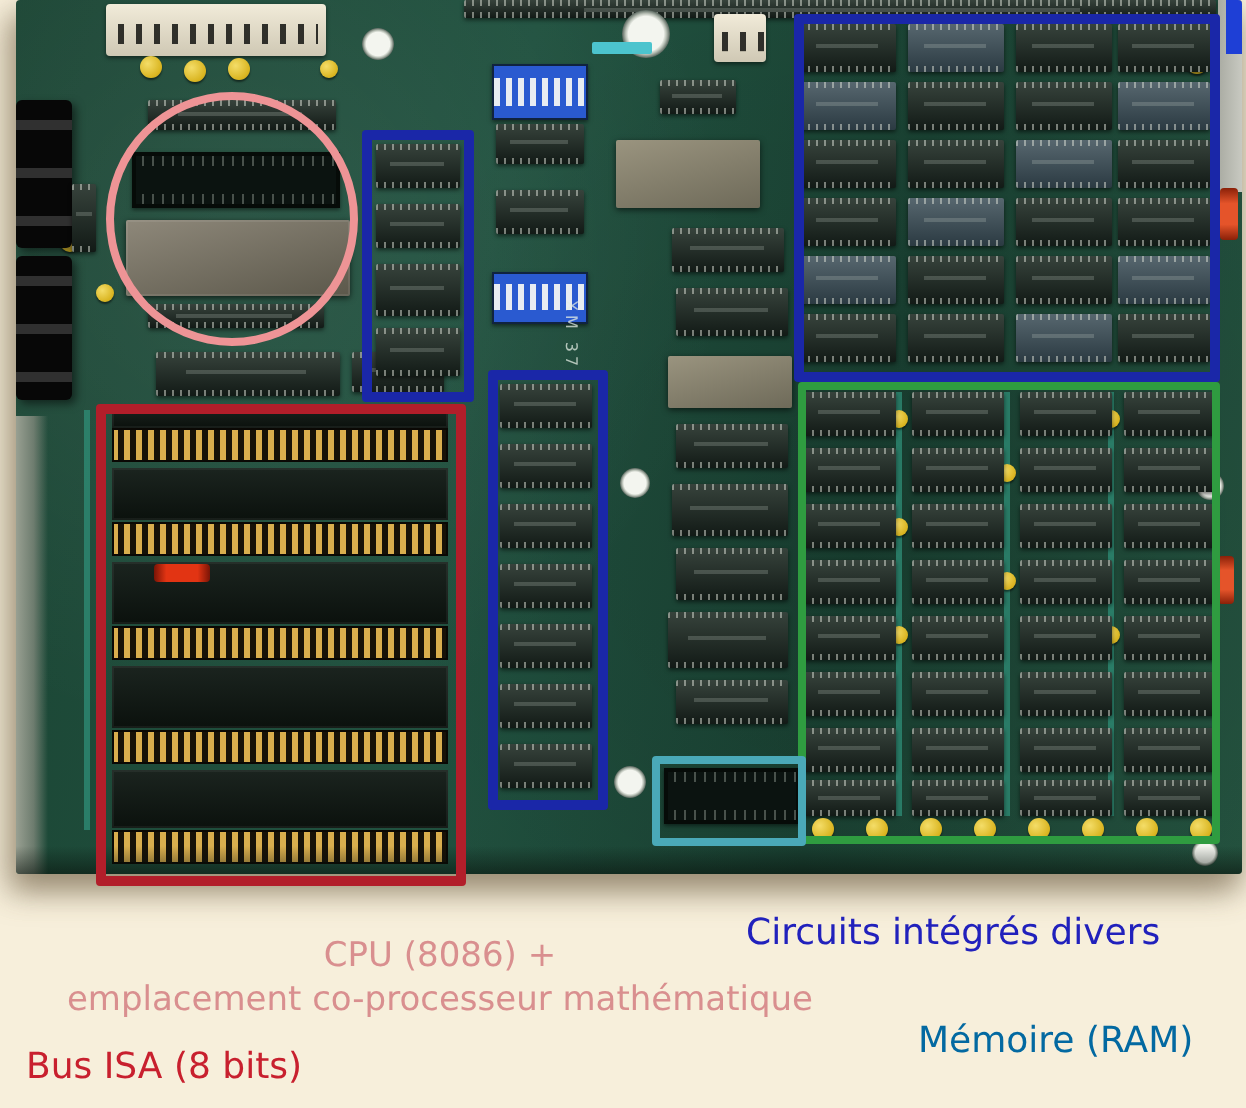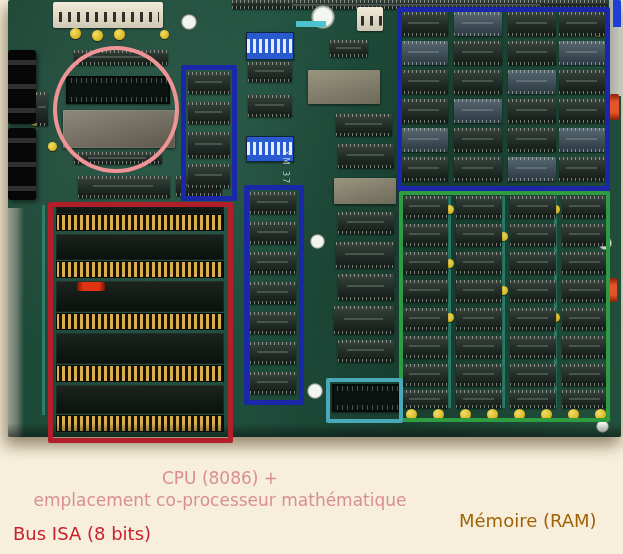--- a/index.html
+++ b/index.html
@@ -78,21 +78,21 @@
   #ann-blue1,#ann-blue2,#ann-blue3{border-color:#1a27a8;border-width:5px;}
   #ann-ram{border-color:#2f9c40;}
   #ann-bios{border-color:#4aa9b8;}
   
   .lbl{position:absolute;z-index:12;white-space:nowrap;}
   .lbl-cpu{left:8px;top:467px;width:424px;text-align:center;color:#d98f8f;
       font-size:17px;line-height:22px;white-space:normal;}
   .lbl-circuits{left:373px;top:456px;color:#2121bc;font-size:18px;}
   .lbl-bus{left:13px;top:523px;color:#c8202e;font-size:18px;}
   .lbl-bios{left:311px;top:521px;color:#2aa8a2;font-size:18px;}
-  .lbl-mem{left:459px;top:510px;color:#a16207;font-size:18px;}
+  .lbl-mem{left:459px;top:510px;color:#0369a1;font-size:18px;}
 </style>
 </head>
 <body>
 
 <div class="stage">
 
   <div class="photo" id="board">
     <div class="silk px" style="left:282px;top:150px;">XM 371</div>
   <div class="px ic" style="left: 224px; top: 0px; width: 376px; height: 9px;"></div>
       <div class="px conn" style="left: 45px; top: 2px; width: 110px; height: 26px;"></div>
@@ -245,15 +245,16 @@
   <div class="ann" id="ann-blue2" style="left:244px;top:185px;width:60px;height:220px;"></div>
   <div class="ann" id="ann-blue3" style="left:397px;top:7px;width:213px;height:184px;"></div>
   <div class="ann" id="ann-ram" style="left:399px;top:191px;width:211px;height:231px;"></div>
   <div class="ann" id="ann-bios" style="left:326px;top:378px;width:77px;height:45px;"></div>
   <div class="ann" id="ann-bus" style="left:48px;top:202px;width:185px;height:241px;"></div>
 
   <div class="lbl lbl-cpu">
     <div>CPU (8086) +</div>
     <div>emplacement co-processeur mathématique</div>
   </div>
+  <div class="lbl lbl-circuits">Circuits intégrés divers</div>
   <div class="lbl lbl-bus">Bus ISA (8 bits)</div>
   <div class="lbl lbl-mem">Mémoire (RAM)</div>
 </div>
 
 </body></html>

